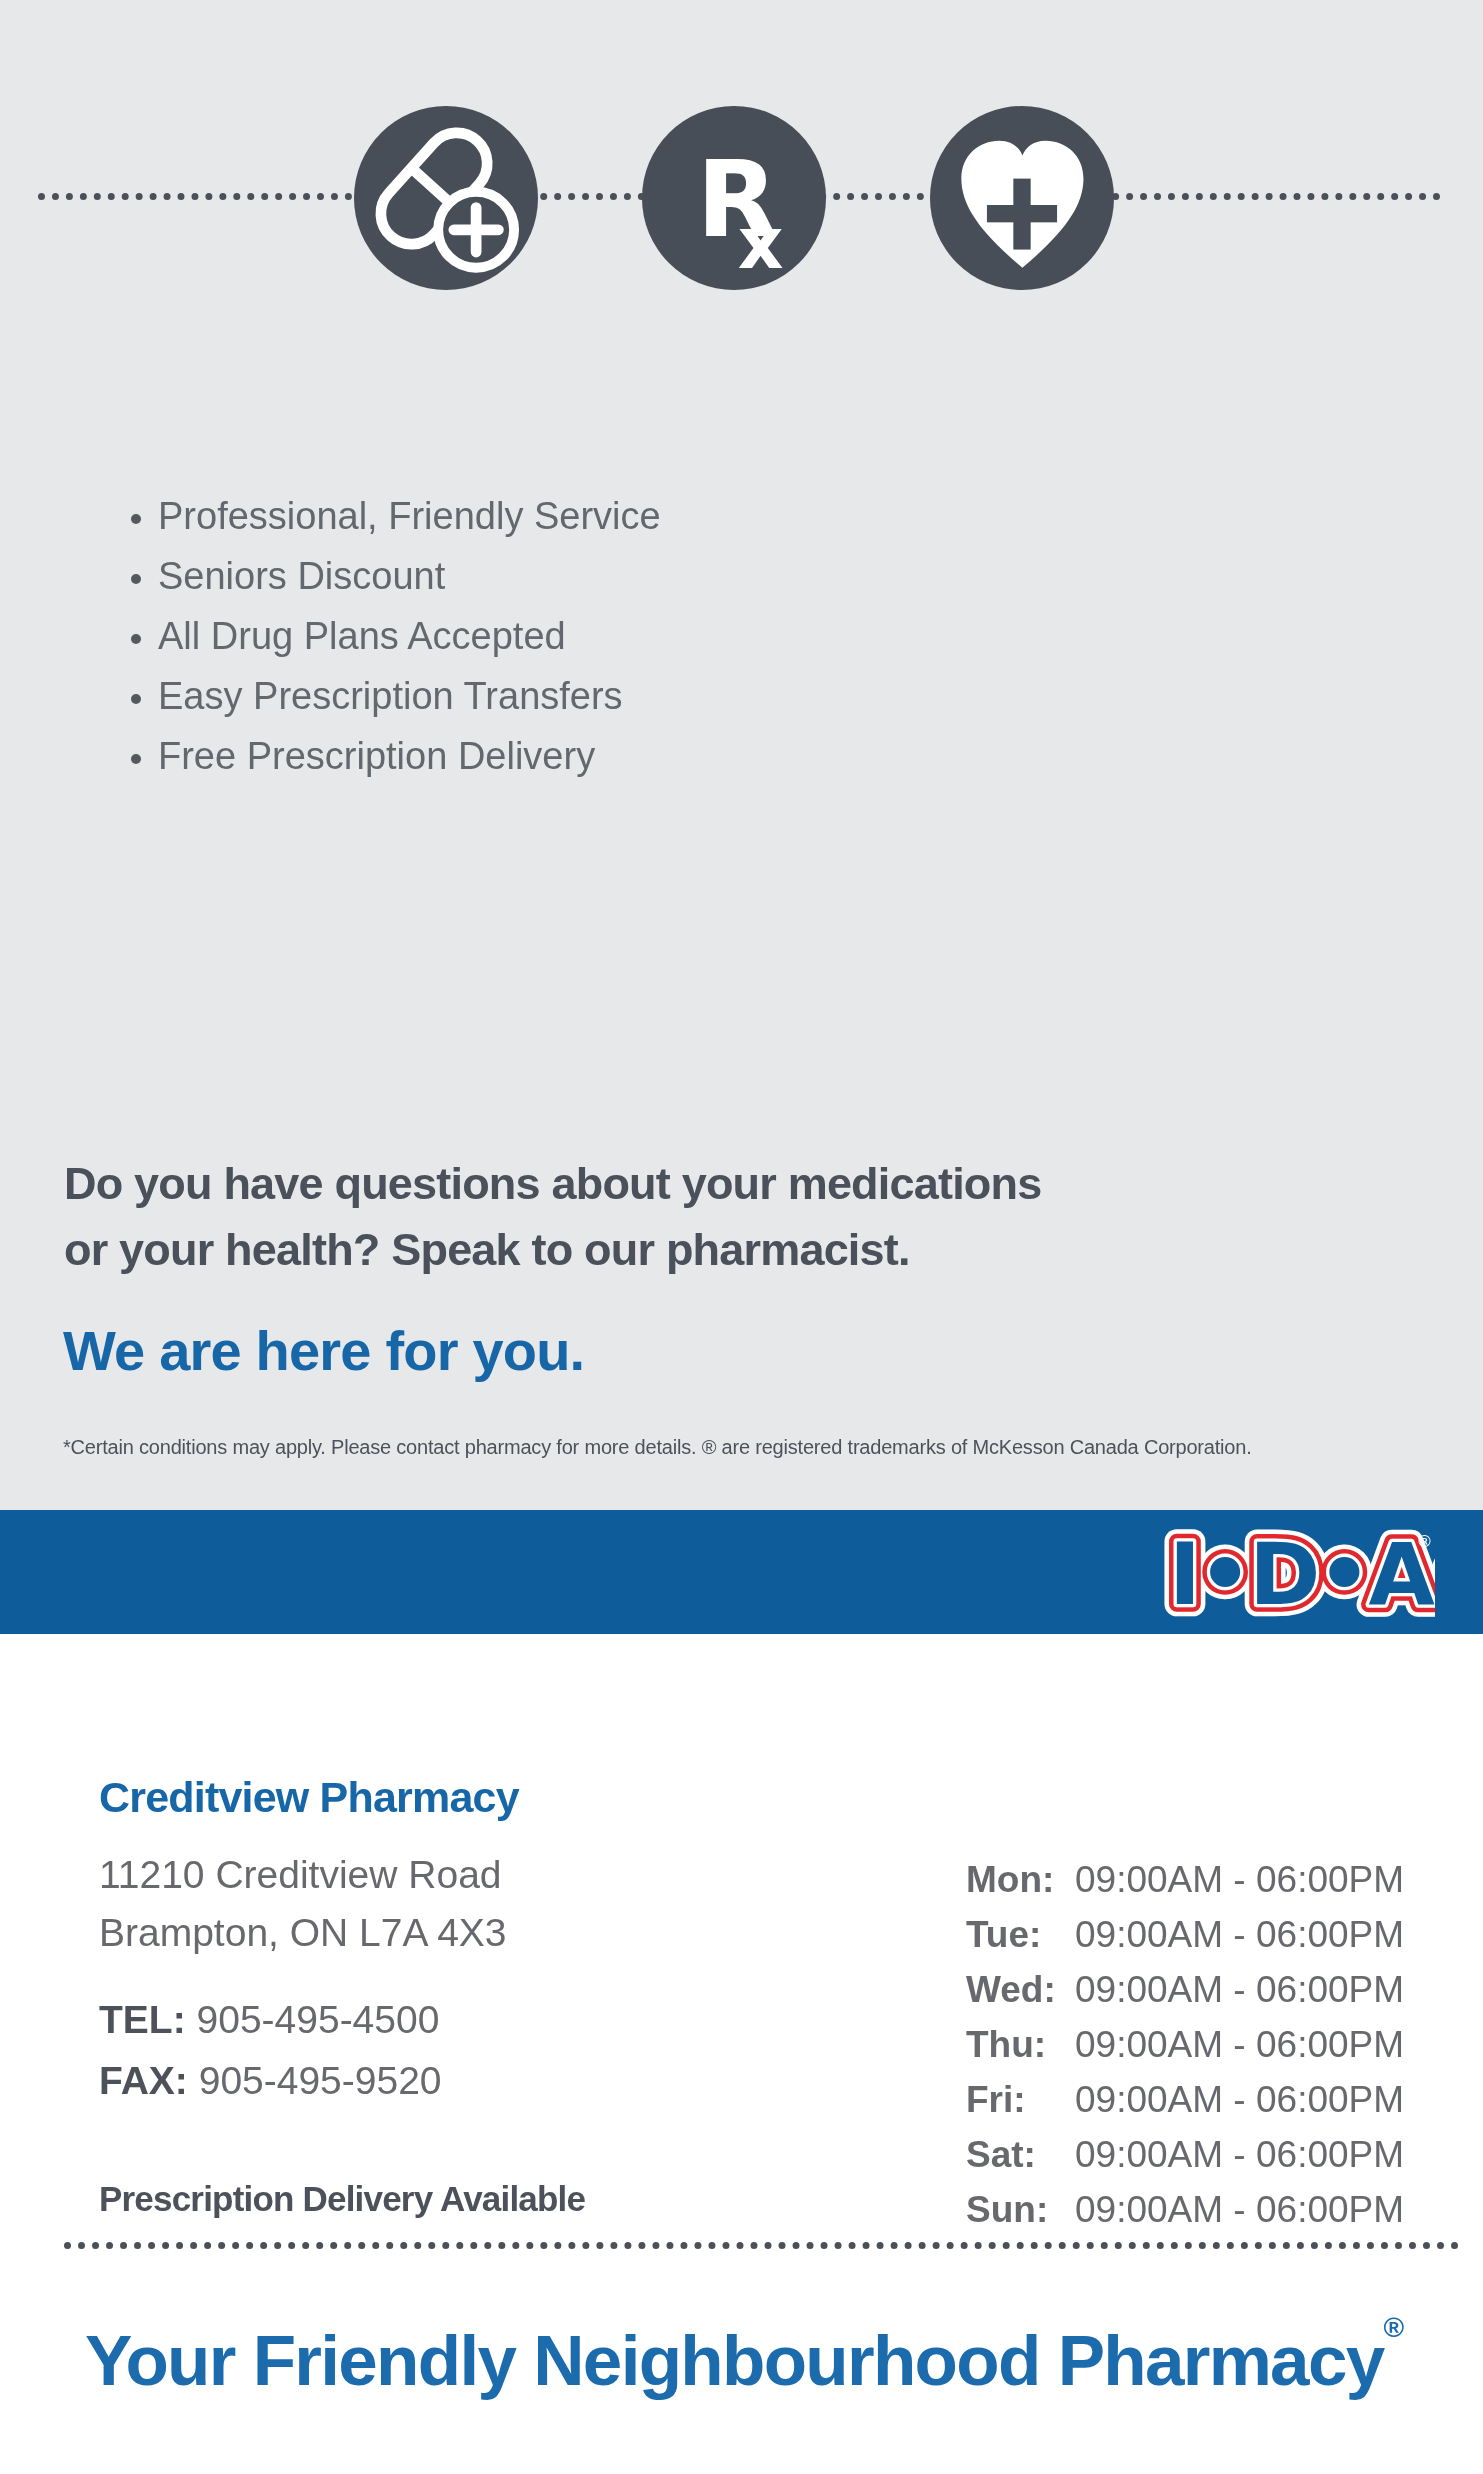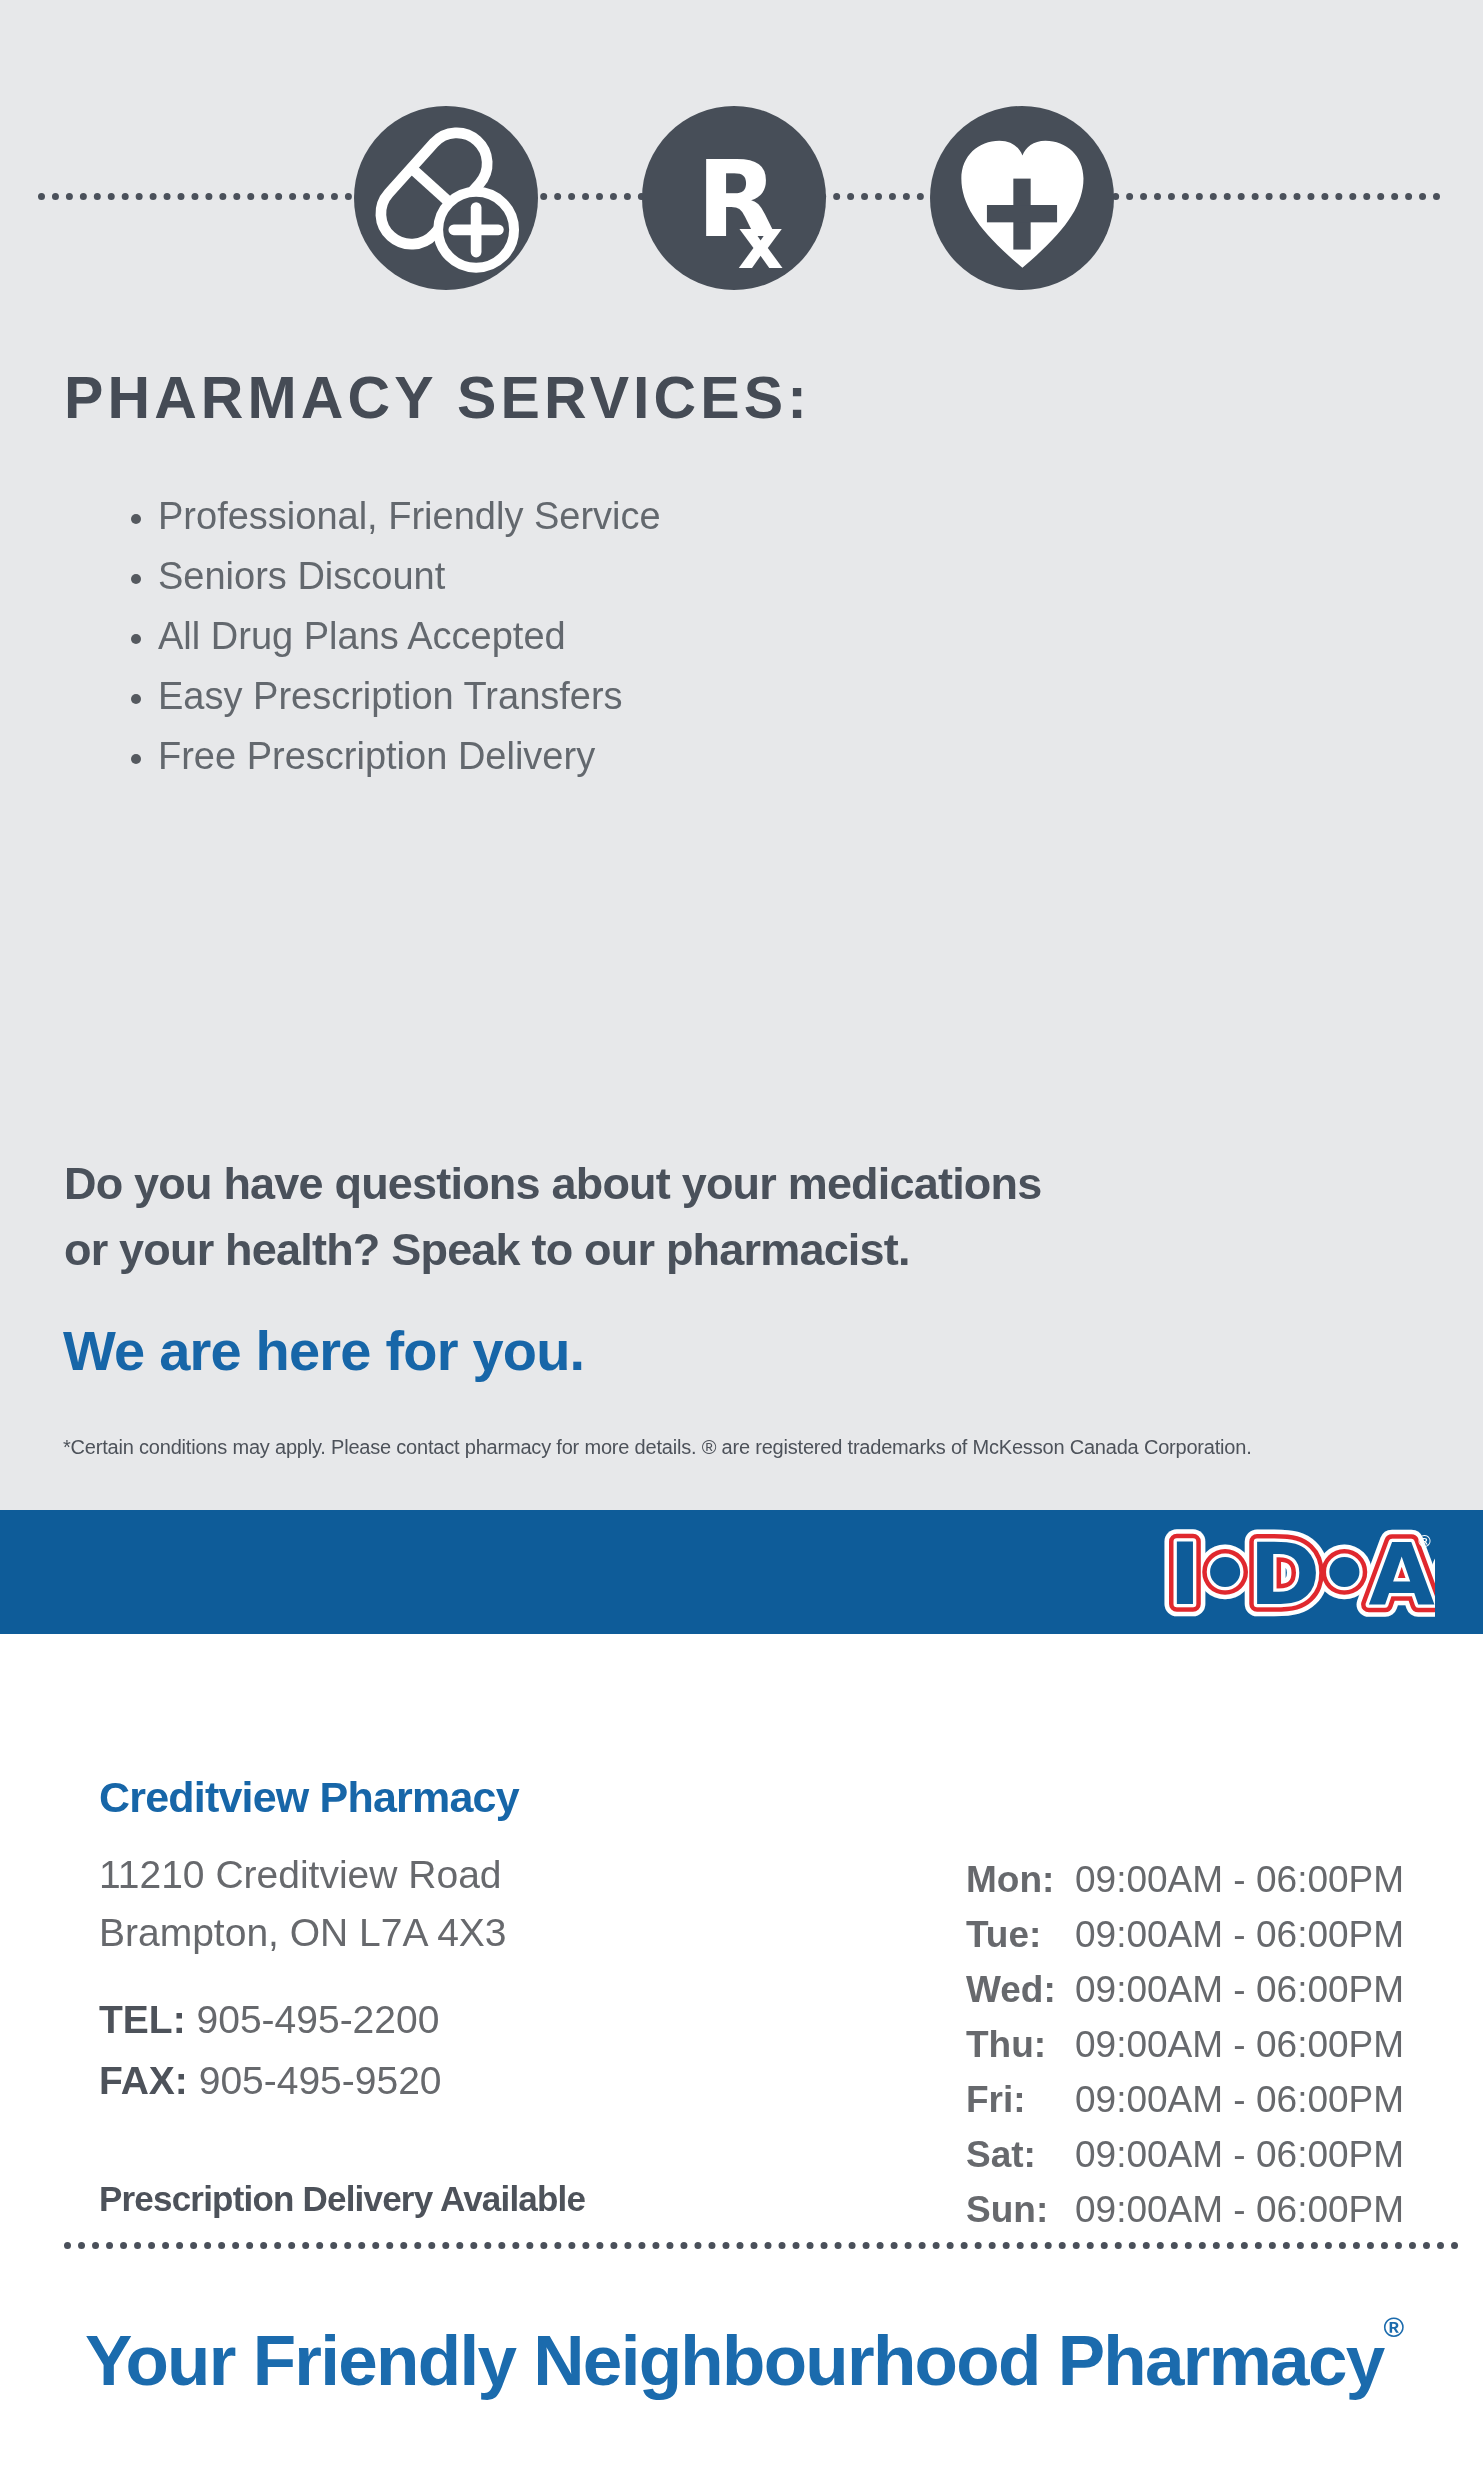--- a/index.html
+++ b/index.html
@@ -130,21 +130,20 @@
 
       <div class="icon-circle circle-heart">
         <svg width="184" height="184" viewBox="0 0 223 223">
           <path fill="#ffffff" d="M112,196 C 62,154 38,122 38,88 C38,60 59,42 84,42 C99,42 108,50 112,60 C116,50 125,42 140,42 C165,42 186,60 186,88 C186,122 162,154 112,196 Z"></path>
           <rect x="101" y="88" width="21" height="86" fill="#474e58"></rect>
           <rect x="69" y="120" width="85" height="21" fill="#474e58"></rect>
         </svg>
       </div>
     </div>
 
-    <div class="services-heading">PHARMACY SERVICES:</div>
 
     <ul class="services-list">
       <li>Professional, Friendly Service</li>
       <li>Seniors Discount</li>
       <li>All Drug Plans Accepted</li>
       <li>Easy Prescription Transfers</li>
       <li>Free Prescription Delivery</li>
     </ul>
 
     <div class="questions">
@@ -172,21 +171,21 @@
   <div class="bottom-section">
 
     <div class="store-name">Creditview Pharmacy</div>
 
     <div class="address">
       <div>11210 Creditview Road</div>
       <div>Brampton, ON L7A 4X3</div>
     </div>
 
     <div class="phone-block">
-      <div><span class="lbl">TEL:</span> <span class="num">905-495-2200</span></div>
+      <div><span class="lbl">TEL:</span> <span class="num">905-495-4500</span></div>
       <div><span class="lbl">FAX:</span> <span class="num">905-495-9520</span></div>
     </div>
 
     <div class="delivery-note">Prescription Delivery Available</div>
 
     <div class="hours">
       <div class="hours-row">
           <span class="hours-day">Mon:</span>
           <span class="hours-time">09:00AM - 06:00PM</span>
         </div>

